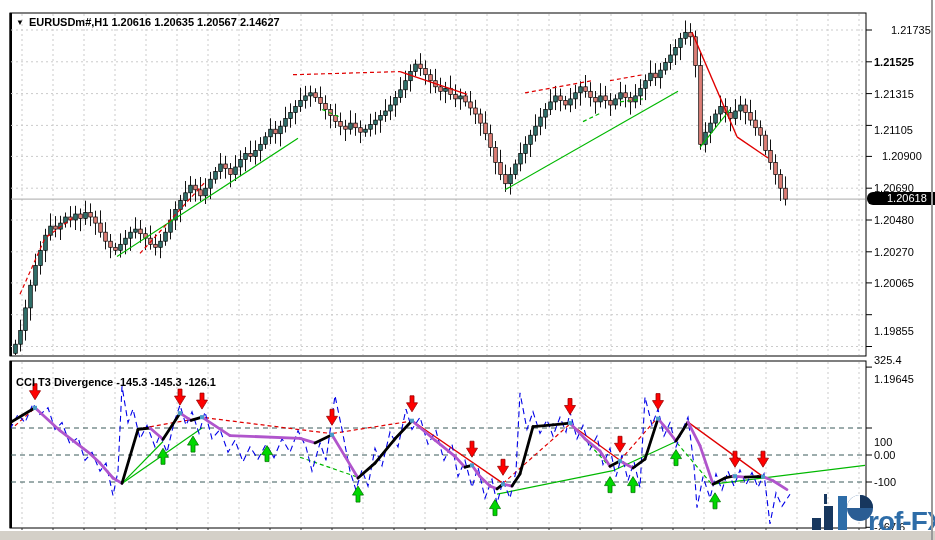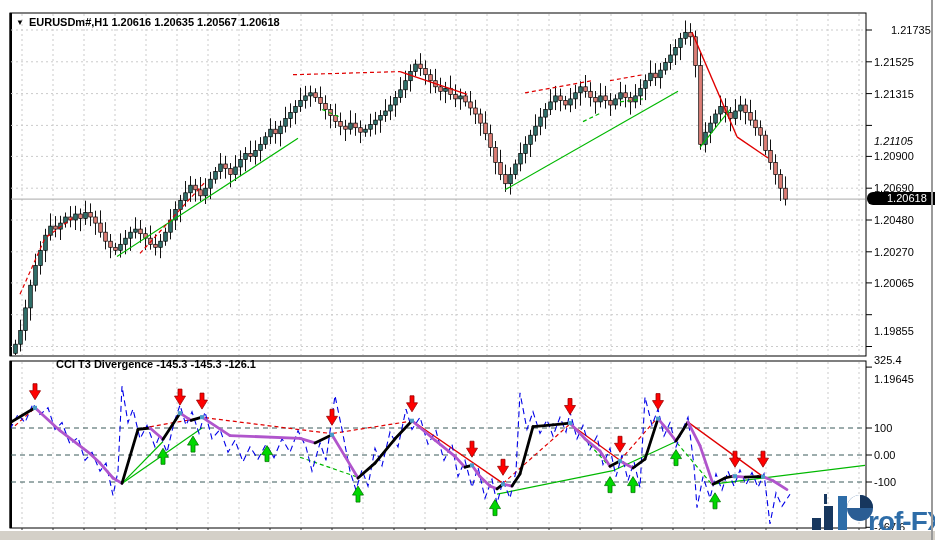--- a/index.html
+++ b/index.html
@@ -2,21 +2,21 @@
 <html><head>
 <meta charset="utf-8">
 <style>
   html,body{margin:0;padding:0;background:#fff;}
   #app{position:relative;width:935px;height:540px;background:#fff;overflow:hidden;
        font-family:"Liberation Sans",sans-serif;-webkit-font-smoothing:none;}
   #cv{position:absolute;left:0;top:0;}
   .ttl{position:absolute;font-size:11px;font-weight:bold;color:#000;white-space:nowrap;}
   #main-title{left:16px;top:16px;}
   #main-title .mark{font-size:8px;vertical-align:1px;margin-right:5px;cursor:pointer;}
-  #ind-title{left:16px;top:358px;margin-left:40px;}
+  #ind-title{left:16px;top:376px;}
   .axis-label{position:absolute;left:874px;font-size:11px;color:#000;white-space:nowrap;}
   #badge{position:absolute;left:867px;width:64px;height:13px;background:#000;color:#fff;
          font-size:11px;line-height:13px;padding-left:20px;border-radius:6px;}
   #bottom-strip{position:absolute;left:0;top:530px;width:935px;height:10px;
                 background:#d4d0c8;border-top:1px solid #fff;box-sizing:border-box;}
   #right-edge{position:absolute;left:931px;top:0;width:2px;height:540px;background:#9a9a9a;}
   #logo{position:absolute;left:810px;top:488px;width:125px;height:52px;overflow:hidden;}
 </style>
 </head>
 <body>
@@ -638,40 +638,40 @@
         <path d="M631,492.6 h4 v-7 h3.5 L633,476.6 L627.5,485.6 h3.5 Z" fill="#00d800" stroke="#007700" stroke-width="0.8"></path>
       </g>
       <g>
         <path d="M674,465.6 h4 v-7 h3.5 L676,449.6 L670.5,458.6 h3.5 Z" fill="#00d800" stroke="#007700" stroke-width="0.8"></path>
       </g>
       <g>
         <path d="M713,508.8 h4 v-7 h3.5 L715,492.8 L709.5,501.8 h3.5 Z" fill="#00d800" stroke="#007700" stroke-width="0.8"></path>
       </g>
     </svg>
 
-  <div id="main-title" class="ttl"><span class="mark">▼</span><span>EURUSDm#,H1  1.20616 1.20635 1.20567 1.20618</span></div>
+  <div id="main-title" class="ttl"><span class="mark">▼</span><span>EURUSDm#,H1  1.20616 1.20635 1.20567 2.14627</span></div>
 
   <div id="ind-title" class="ttl">CCI T3 Divergence -145.3 -145.3 -126.1</div>
 
   <div id="price-axis">
       <div class="axis-label" style="top: 24px; margin-left: 17px;">1.21735</div>
-      <div class="axis-label" style="top: 55.8px;">1.21525</div>
+      <div class="axis-label" style="top: 55.8px; font-weight: bold;">1.21525</div>
       <div class="axis-label" style="top: 87.6px;">1.21315</div>
-      <div class="axis-label" style="top: 135px; font-style: italic;">1.21105</div>
-      <div class="axis-label" style="top: 150.4px;">1.20900</div>
+      <div class="axis-label" style="top: 124px;">1.21105</div>
+      <div class="axis-label" style="top: 150.4px; margin-left: 8px;">1.20900</div>
       <div class="axis-label" style="top: 182.2px;">1.20690</div>
       <div class="axis-label" style="top: 214px;">1.20480</div>
       <div class="axis-label" style="top: 245.8px; text-align: center;">1.20270</div>
       <div class="axis-label" style="top: 276.9px;">1.20065</div>
       <div class="axis-label" style="top: 308.7px; margin-top: 16px;">1.19855</div>
       <div class="axis-label" style="top: 340.5px; margin-top: 32px;">1.19645</div>
     </div>
   <div id="ind-axis">
       <div class="axis-label" style="top: 354px;">325.4</div>
-      <div class="axis-label" style="top: 422px;">100</div>
+      <div class="axis-label" style="top: 436px;">100</div>
       <div class="axis-label" style="top: 449px;">0.00</div>
       <div class="axis-label" style="top: 476px;">-100</div>
       <div class="axis-label" style="top: 521.3px;">-267.6</div>
     </div>
 
   <div id="badge" style="top: 192.1px;">1.20618</div>
 
   <div id="logo">
     <svg width="125" height="52" viewBox="0 0 125 52">
       <g>

